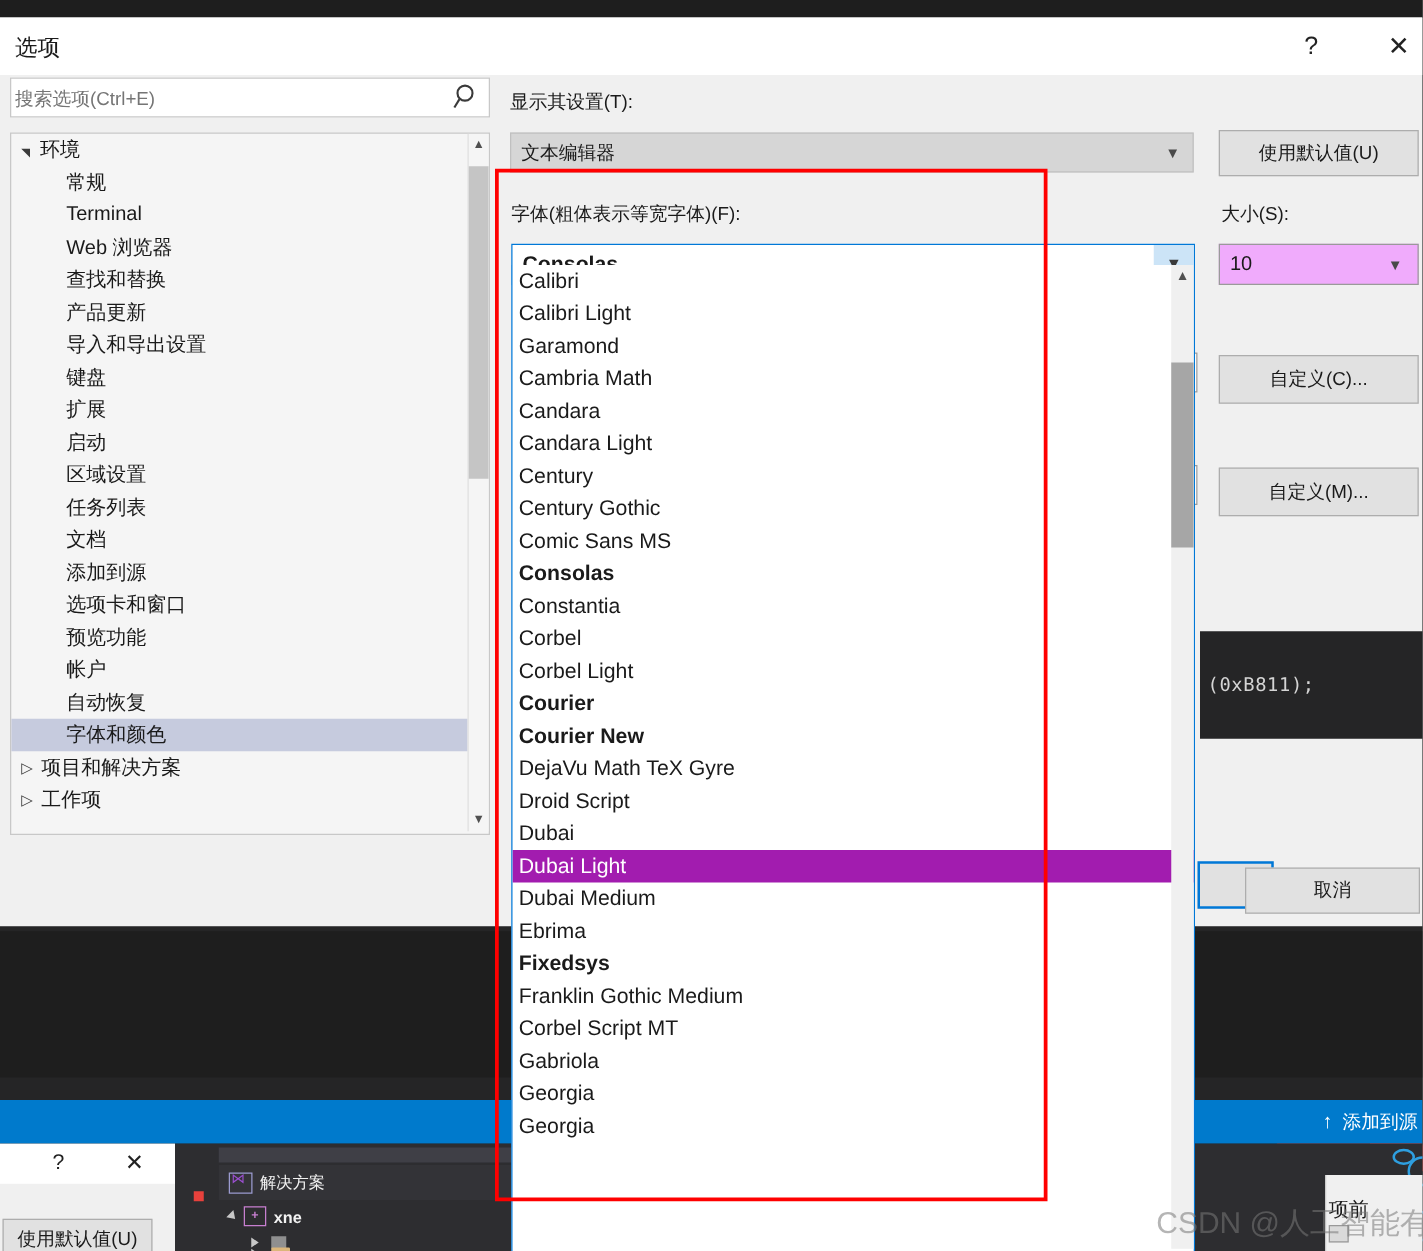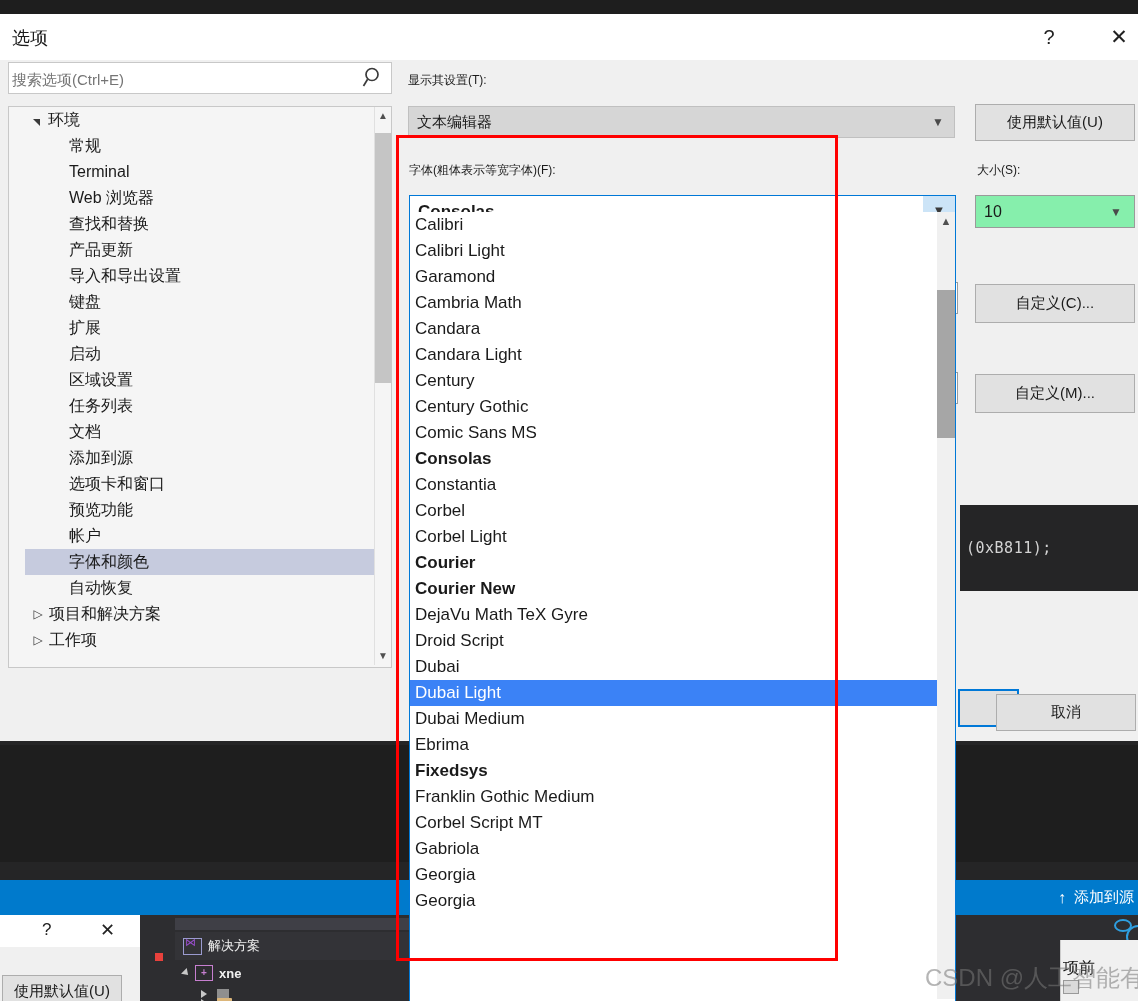--- a/index.html
+++ b/index.html
@@ -77,45 +77,45 @@
   .search-box { position:absolute; left:8px; top:48px; width:382px; height:30px;
       background:#fff; border:1px solid #c8c8c8; }
   .search-input { position:absolute; left:10px; top:54px; width:340px; height:20px;
       border:none; outline:none; font-size:15px; color:#7a7a7a; background:transparent;
       font-family:"Liberation Sans", sans-serif; }
   .search-icon { position:absolute; left:362px; top:52px; width:24px; height:22px; }
 
   
   .tree { position:absolute; left:8px; top:92px; width:382px; height:560px;
       background:#f5f5f5; border:1px solid #c8c8c8; overflow:hidden; }
-  .tree-inner { position:absolute; left:16px; top:0; width:366px;text-align:center; }
+  .tree-inner { position:absolute; left:0; top:0; width:366px; }
   .tree-row { height:26px; display:flex; align-items:center; font-size:16px; color:#1a1a1a; white-space:nowrap; }
   .tree-row.lvl0 { padding-left:8px; }
   .tree-row.lvl1 { padding-left:44px; }
   .tree-row.sel { background:#c6cbde; }
   .tw-open { width:0;height:0;border-top:7px solid #3a3a3a;border-left:7px solid transparent; margin-right:8px; transform:translateY(2px); }
   .chev-r { display:inline-block; width:10px; margin-right:6px; color:#3a3a3a; font-size:12px; }
   .tree-sb { position:absolute; right:0; top:0; width:16px; height:558px; background:#f5f5f5; border-left:1px solid #e0e0e0; }
   .tree-sb-up { position:absolute; right:0; top:0; width:16px; height:18px; color:#505050; font-size:10px; text-align:center; line-height:18px; }
   .tree-sb-dn { position:absolute; right:0; bottom:0; width:16px; height:18px; color:#505050; font-size:10px; text-align:center; line-height:18px; }
   .tree-sb-thumb { position:absolute; right:0; top:26px; width:16px; height:250px; background:#c5c5c5; }
 
   
-  .lbl { position:absolute; font-size:12px; color:#1a1a1a; white-space:nowrap; }
+  .lbl { position:absolute; font-size:15px; color:#1a1a1a; white-space:nowrap; }
   .combo-disabled { position:absolute; left:408px; top:92px; width:545px; height:30px;
       background:#d6d6d6; border:1px solid #c0c0c0; display:flex; align-items:center; }
   .combo-disabled span { padding-left:8px; font-size:15px; color:#1a1a1a; }
   .combo-disabled .chev { position:absolute; right:10px; color:#4a4a4a; font-size:12px; }
 
   .btn { position:absolute; background:#e1e1e1; border:1px solid #adadad;
       font-size:15px; color:#1a1a1a; display:flex; align-items:center; justify-content:center;
       font-family:"Liberation Sans", sans-serif; cursor:default; }
 
   .size-combo { position:absolute; left:975px; top:181px; width:158px; height:31px;
-      background:#86efac; border:1px solid #9a9a9a; display:flex; align-items:center; }
+      background:#f0abfc; border:1px solid #9a9a9a; display:flex; align-items:center; }
   .size-combo span { padding-left:8px; font-size:16px; color:#1a1a1a; }
   .size-combo .chev { position:absolute; right:12px; color:#4a4a4a; font-size:12px; }
 
   
   .hidden-combo { position:absolute; width:36px; height:30px; background:#fff;
       border:1px solid #9a9a9a; display:flex; align-items:center; justify-content:center;
       color:#888; font-size:11px; overflow:hidden; }
 
   
   .font-combo { position:absolute; left:409px; top:181px; width:545px; height:31px;
@@ -123,21 +123,21 @@
   .font-combo-text { padding-left:8px; font-size:17px; font-weight:bold; color:#1a1a1a; }
   .font-combo-btn { position:absolute; right:0; top:0; width:32px; height:29px;
       background:#cce4f7; display:flex; align-items:center; justify-content:center;
       color:#3a3a3a; font-size:13px; }
 
   
   .dropdown { position:absolute; left:409px; top:212px; width:545px; height:789px;
       background:#fff; border:1px solid #0078d7; border-top:none; overflow:hidden; z-index:30; }
   .dd-item { height:26px; line-height:26px; padding-left:5px; font-size:17px; color:#1a1a1a; white-space:nowrap; }
   .dd-item.bold { font-weight:bold; }
-  .dd-item.sel { background:#3b82f6; color:#fff; }
+  .dd-item.sel { background:#a21caf; color:#fff; }
   .dd-sb { position:absolute; right:0; top:0; width:18px; height:787px; background:#f0f0f0; }
   .dd-sb-up { position:absolute; right:0; top:0; width:18px; height:18px; color:#505050; font-size:11px; text-align:center; line-height:18px; }
   .dd-sb-thumb { position:absolute; right:0; top:78px; width:18px; height:148px; background:#a6a6a6; }
 
   
   .code-preview { position:absolute; left:960px; top:505px; width:178px; height:86px;
       background:#252526; color:#d4d4d4; font-family:"DejaVu Sans Mono", monospace;
       font-size:15px; display:flex; align-items:center; padding-left:6px; letter-spacing:0.5px; }
 
   
@@ -307,25 +307,25 @@
           </div>
           <div class="tree-row lvl1">
             <span>选项卡和窗口</span>
           </div>
           <div class="tree-row lvl1">
             <span>预览功能</span>
           </div>
           <div class="tree-row lvl1">
             <span>帐户</span>
           </div>
+          <div class="tree-row lvl1">
+            <span>自动恢复</span>
+          </div>
           <div class="tree-row lvl1 sel">
             <span>字体和颜色</span>
-          </div>
-          <div class="tree-row lvl1">
-            <span>自动恢复</span>
           </div>
           <div class="tree-row lvl0">
             <span class="chev-r">▷</span>
             <span>项目和解决方案</span>
           </div>
           <div class="tree-row lvl0">
             <span class="chev-r">▷</span>
             <span>工作项</span>
           </div>
         </div>

